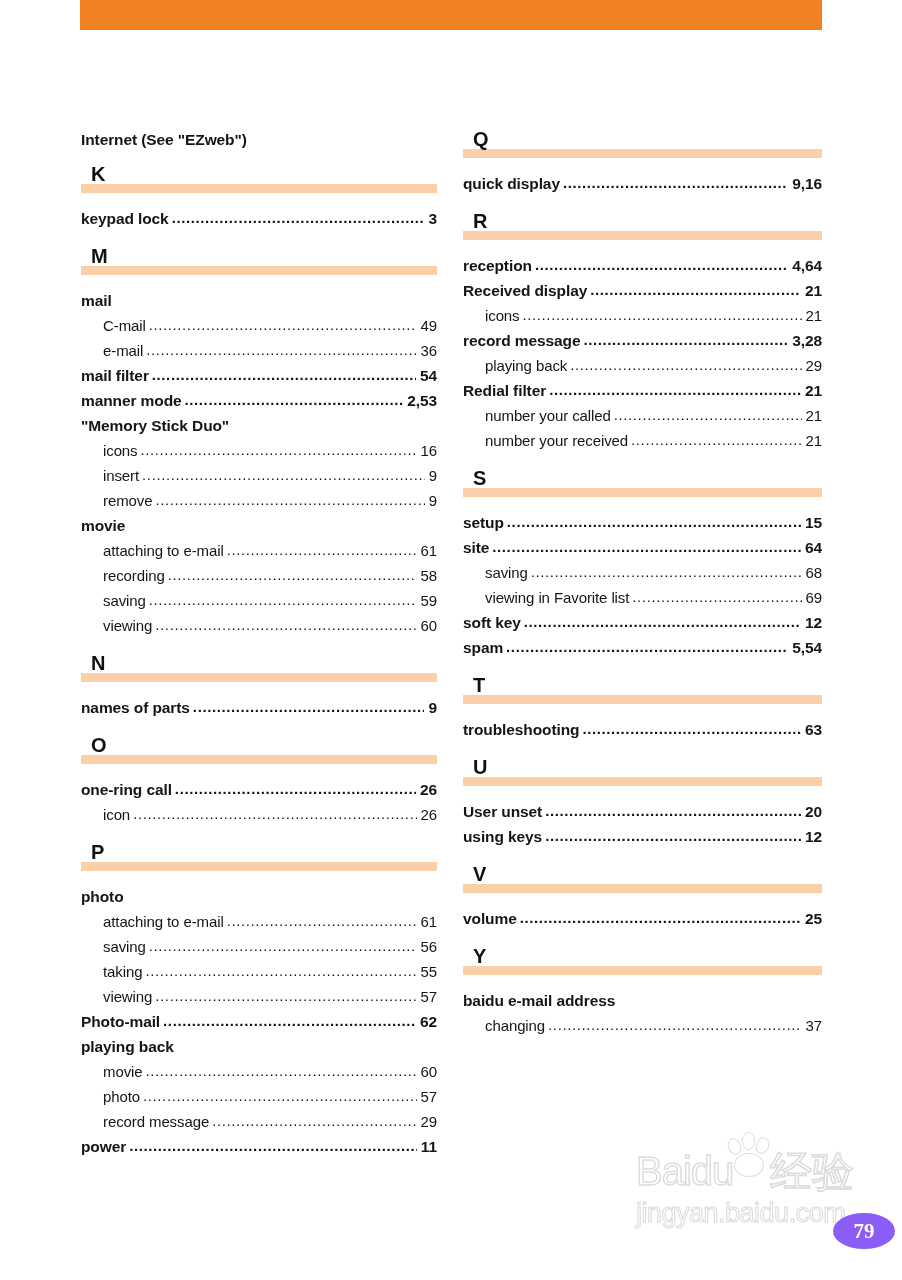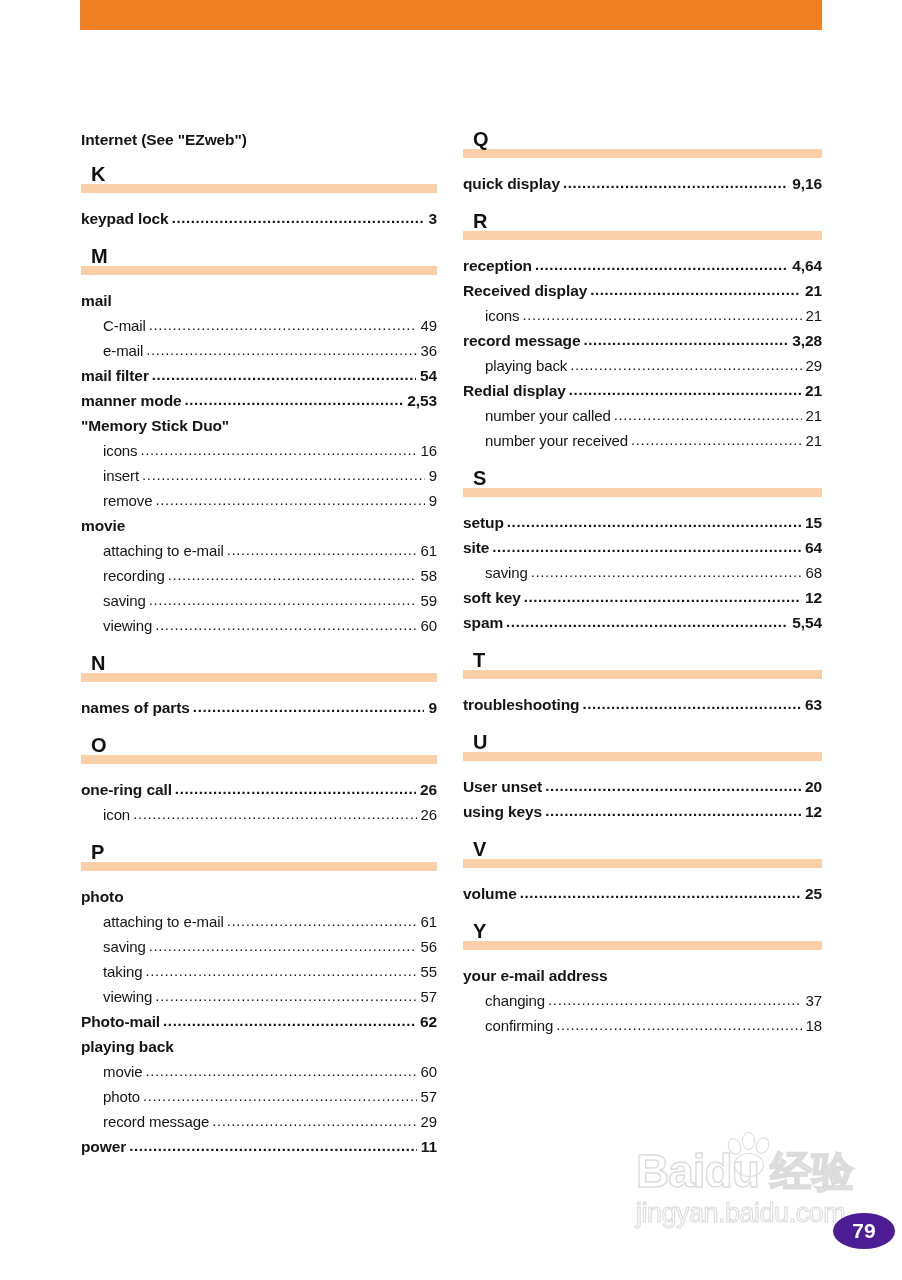--- a/index.html
+++ b/index.html
@@ -139,34 +139,34 @@
     top: 1138px;
     width: 230px;
     height: 108px;
     z-index: 3;
     pointer-events: none;
   }
   .wm-main {
     position: absolute;
     left: 0;
     top: 8px;
-    font-size: 46px;
-    font-weight: bold;
+    font-size: 40px;
+    font-weight: normal;
     color: transparent;
     -webkit-text-stroke: 1.4px #dcdcdc;
     letter-spacing: -1px;
     line-height: 50px;
     white-space: nowrap;
   }
   .wm-cn {
     position: absolute;
     left: 134px;
     top: 10px;
     font-size: 42px;
-    font-weight: bold;
+    font-weight: normal;
     color: transparent;
     -webkit-text-stroke: 1.6px #dcdcdc;
     line-height: 48px;
     white-space: nowrap;
   }
   .wm-paw {
     position: absolute;
     left: 86px;
     top: -6px;
     width: 56px;
@@ -197,28 +197,29 @@
   }
 
   
   .page-badge {
     position: absolute;
     left: 833px;
     top: 1213px;
     width: 62px;
     height: 36px;
     border-radius: 50%;
-    background: #4c1d95;
+    background: #8b5cf6;
     color: #ffffff;
     font-size: 21px;
     font-weight: bold;
     display: flex;
     align-items: center;
     justify-content: center;
     z-index: 4;
+    font-family: Liberation Serif, serif;
   }
 </style>
 </head>
 <body>
 
 <div class="page">
 
   <div class="top-banner"></div>
 
   <div class="column col-left">
@@ -442,21 +443,21 @@
               <span class="label">record message</span>
               <span class="leader"></span>
               <span class="pageno">3,28</span>
             </div>
             <div class="entry lvl2">
               <span class="label">playing back</span>
               <span class="leader"></span>
               <span class="pageno">29</span>
             </div>
             <div class="entry lvl1">
-              <span class="label">Redial display</span>
+              <span class="label">Redial filter</span>
               <span class="leader"></span>
               <span class="pageno">21</span>
             </div>
             <div class="entry lvl2">
               <span class="label">number your called</span>
               <span class="leader"></span>
               <span class="pageno">21</span>
             </div>
             <div class="entry lvl2">
               <span class="label">number your received</span>
@@ -479,20 +480,25 @@
             <div class="entry lvl1">
               <span class="label">site</span>
               <span class="leader"></span>
               <span class="pageno">64</span>
             </div>
             <div class="entry lvl2">
               <span class="label">saving</span>
               <span class="leader"></span>
               <span class="pageno">68</span>
             </div>
+            <div class="entry lvl2">
+              <span class="label">viewing in Favorite list</span>
+              <span class="leader"></span>
+              <span class="pageno">69</span>
+            </div>
             <div class="entry lvl1">
               <span class="label">soft key</span>
               <span class="leader"></span>
               <span class="pageno">12</span>
             </div>
             <div class="entry lvl1">
               <span class="label">spam</span>
               <span class="leader"></span>
               <span class="pageno">5,54</span>
             </div>
@@ -542,31 +548,26 @@
             </div>
           </div>
         </div>
         <div class="letter-section">
           <div class="letter-head">
             <span class="letter">Y</span>
             <span class="bar"></span>
           </div>
           <div class="entries">
             <div class="entry lvl1 nopage">
-              <span class="label">your e-mail address</span>
+              <span class="label">baidu e-mail address</span>
             </div>
             <div class="entry lvl2">
               <span class="label">changing</span>
               <span class="leader"></span>
               <span class="pageno">37</span>
-            </div>
-            <div class="entry lvl2">
-              <span class="label">confirming</span>
-              <span class="leader"></span>
-              <span class="pageno">18</span>
             </div>
           </div>
         </div>
       </div>
   </div>
 
   <div class="watermark">
     <div class="wm-main">Baidu</div>
     <div class="wm-paw">
       <i class="t1"></i>

